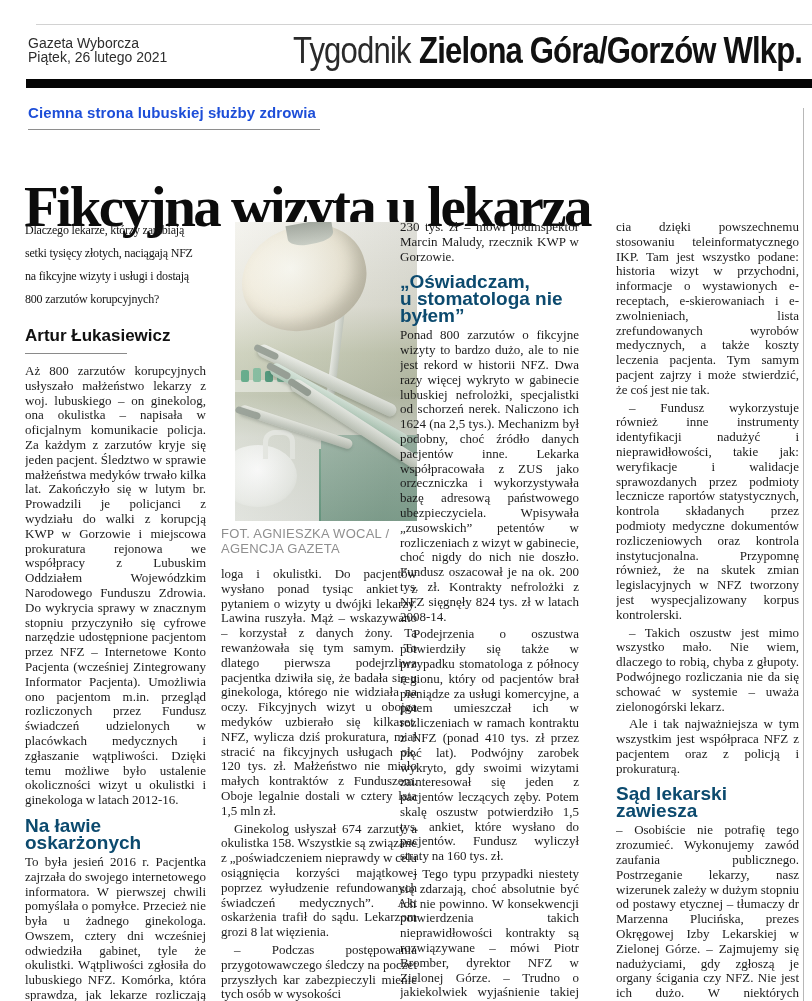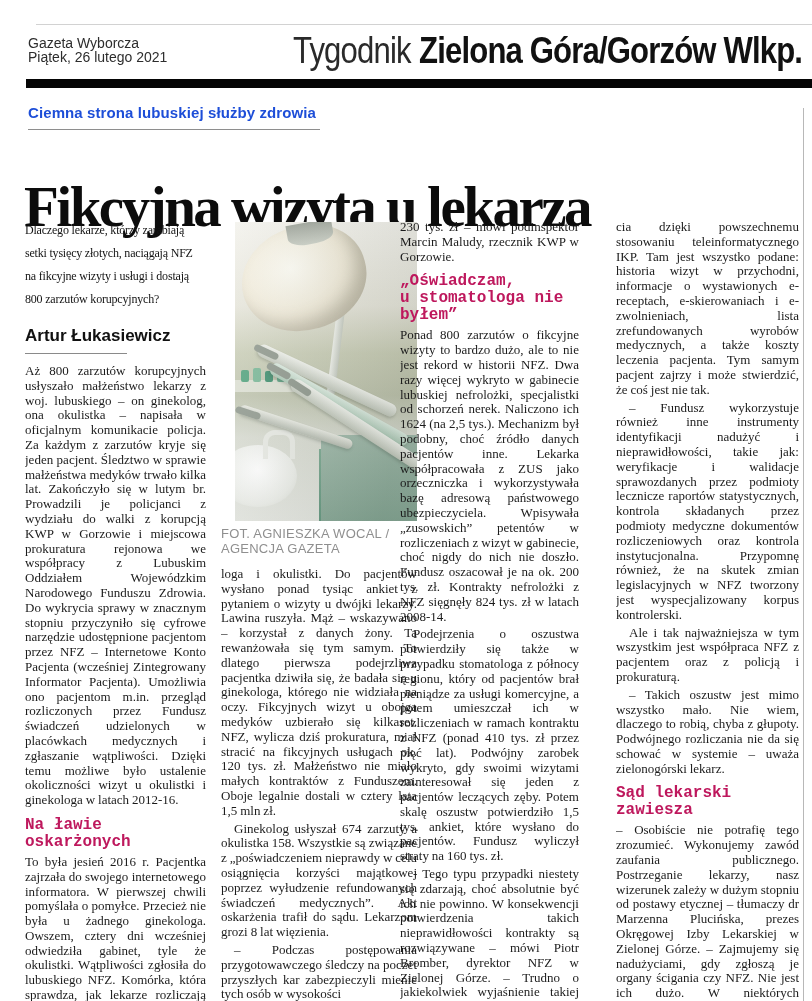--- a/index.html
+++ b/index.html
@@ -23,22 +23,22 @@
   .right-rule{position:absolute;left:803px;top:108px;bottom:0;width:1px;background:#b8b8b8;}
   
   .col{position:absolute;overflow:hidden;}
   .col-1{left:25px;top:219px;width:181px;height:782px;}
   .col-2{left:221px;top:222px;width:196px;height:779px;}
   .col-3{left:400px;top:220px;width:179px;height:781px;}
   .col-4{left:616px;top:220px;width:183px;height:781px;}
   .body-p{margin:0 0 3px 0;font-size:13px;line-height:14.8px;text-align:justify;
           hyphens:auto;-webkit-hyphens:auto;word-spacing:-0.3px;}
   .ind{text-indent:13px;}
-  .subhead{font-family:Liberation Mono, monospace;font-weight:700;font-size:16px;
-           line-height:17px;margin:9px 0 4px 0;color:#be185d;}
+  .subhead{font-family:Liberation Sans, sans-serif;font-weight:700;font-size:19px;
+           line-height:17px;margin:9px 0 4px 0;color:#0c4a6e;}
   .subline{display:block;}
   .lead{font-weight:400;font-size:12px;line-height:23px;letter-spacing:-0.2px;color:#141414;}
   .byline{margin-top:15px;font-family:"Liberation Sans",sans-serif;font-weight:700;
           font-size:17px;color:#111;}
   .byline-rule{width:102px;height:1px;background:#8a8a8a;margin:7px 0 10px 0;}
   .caption{margin:5px 0 11px 0;font-family:"Liberation Sans",sans-serif;font-size:13px;
            letter-spacing:.25px;color:#8f8f8f;}
   
   .photo{position:relative;margin-left:14px;width:182px;height:299px;overflow:hidden;background:#e6e7e0;}
   .ph-wall{position:absolute;inset:0;
@@ -145,19 +145,19 @@
       </h3>
     <p class="body-p">Ponad 800 zarzutów o fikcyjne wizyty to bardzo dużo, ale to nie jest rekord w historii NFZ. Dwa razy więcej wykryto w gabinecie lubuskiej nefrolożki, specjalistki od schorzeń nerek. Naliczono ich 1624 (na 2,5 tys.). Mechanizm był podobny, choć źródło danych pacjentów inne. Lekarka współpracowała z ZUS jako orzeczniczka i wykorzystywała bazę adresową państwowego ubezpieczyciela. Wpisywała „zusowskich” petentów w rozliczeniach z wizyt w gabinecie, choć nigdy do nich nie doszło. Fundusz oszacował je na ok. 200 tys. zł. Kontrakty nefrolożki z NFZ sięgnęły 824 tys. zł w latach 2008-14.</p>
     <p class="body-p ind">Podejrzenia o oszustwa potwierdziły się także w przypadku stomatologa z północy regionu, który od pacjentów brał pieniądze za usługi komercyjne, a potem umieszczał ich w rozliczeniach w ramach kontraktu z NFZ (ponad 410 tys. zł przez pięć lat). Podwójny zarobek wykryto, gdy swoimi wizytami zainteresował się jeden z pacjentów leczących zęby. Potem skalę oszustw potwierdziło 1,5 tys. ankiet, które wysłano do pacjentów. Fundusz wyliczył straty na 160 tys. zł.</p>
     <p class="body-p ind">- Tego typu przypadki niestety się zdarzają, choć absolutnie być ich nie powinno. W konsekwencji potwierdzenia takich nieprawidłowości kontrakty są rozwiązywane – mówi Piotr Bromber, dyrektor NFZ w Zielonej Górze. – Trudno o jakiekolwiek wyjaśnienie takiej postawy lekarzy. Przypomnę, że LOW NFZ od kilku już lat płaci za wszystkie nadwykonania nie tylko w poradniach specjalistycznych.</p>
 
   </div>
 
   <div class="col col-4">
     <p class="body-p">cia dzięki powszechnemu stosowaniu teleinformatycznego IKP. Tam jest wszystko podane: historia wizyt w przychodni, informacje o wystawionych e-receptach, e-skierowaniach i e-zwolnieniach, lista zrefundowanych wyrobów medycznych, a także koszty leczenia pacjenta. Tym samym pacjent zajrzy i może stwierdzić, że coś jest nie tak.</p>
     <p class="body-p ind">– Fundusz wykorzystuje również inne instrumenty identyfikacji nadużyć i nieprawidłowości, takie jak: weryfikacje i walidacje sprawozdanych przez podmioty lecznicze raportów statystycznych, kontrola składanych przez podmioty medyczne dokumentów rozliczeniowych oraz kontrola instytucjonalna. Przypomnę również, że na skutek zmian legislacyjnych w NFZ tworzony jest wyspecjalizowany korpus kontrolerski.</p>
+    <p class="body-p ind">– Takich oszustw jest mimo wszystko mało. Nie wiem, dlaczego to robią, chyba z głupoty. Podwójnego rozliczania nie da się schować w systemie – uważa zielonogórski lekarz.</p>
     <p class="body-p ind">Ale i tak najważniejsza w tym wszystkim jest współpraca NFZ z pacjentem oraz z policją i prokuraturą.</p>
-    <p class="body-p ind">– Takich oszustw jest mimo wszystko mało. Nie wiem, dlaczego to robią, chyba z głupoty. Podwójnego rozliczania nie da się schować w systemie – uważa zielonogórski lekarz.</p>
     <h3 class="subhead">Sąd lekarski zawiesza</h3>
     <p class="body-p"><span>– Osobiście nie potrafię tego zrozumieć. Wykonujemy zawód zaufania publicznego. Postrzeganie lekarzy, nasz wizerunek zależy w dużym stopniu od postawy etycznej – tłumaczy dr Marzenna Plucińska, prezes Okręgowej Izby Lekarskiej w Zielonej Górze. – Zajmujemy się nadużyciami, gdy zgłoszą je organy ścigania czy NFZ. Nie jest ich dużo. W niektórych przypadkach sąd lekarski decyduje o zawieszeniu prawa wykonania zawodu. Mnie w pamięci utkwił jeden, kiedy lekarz wypisywał nadmierne ilości leków. Był uzależniony. Ale to inna historia.</span></p>
   </div>
 
 </div>
 
 </body></html>

